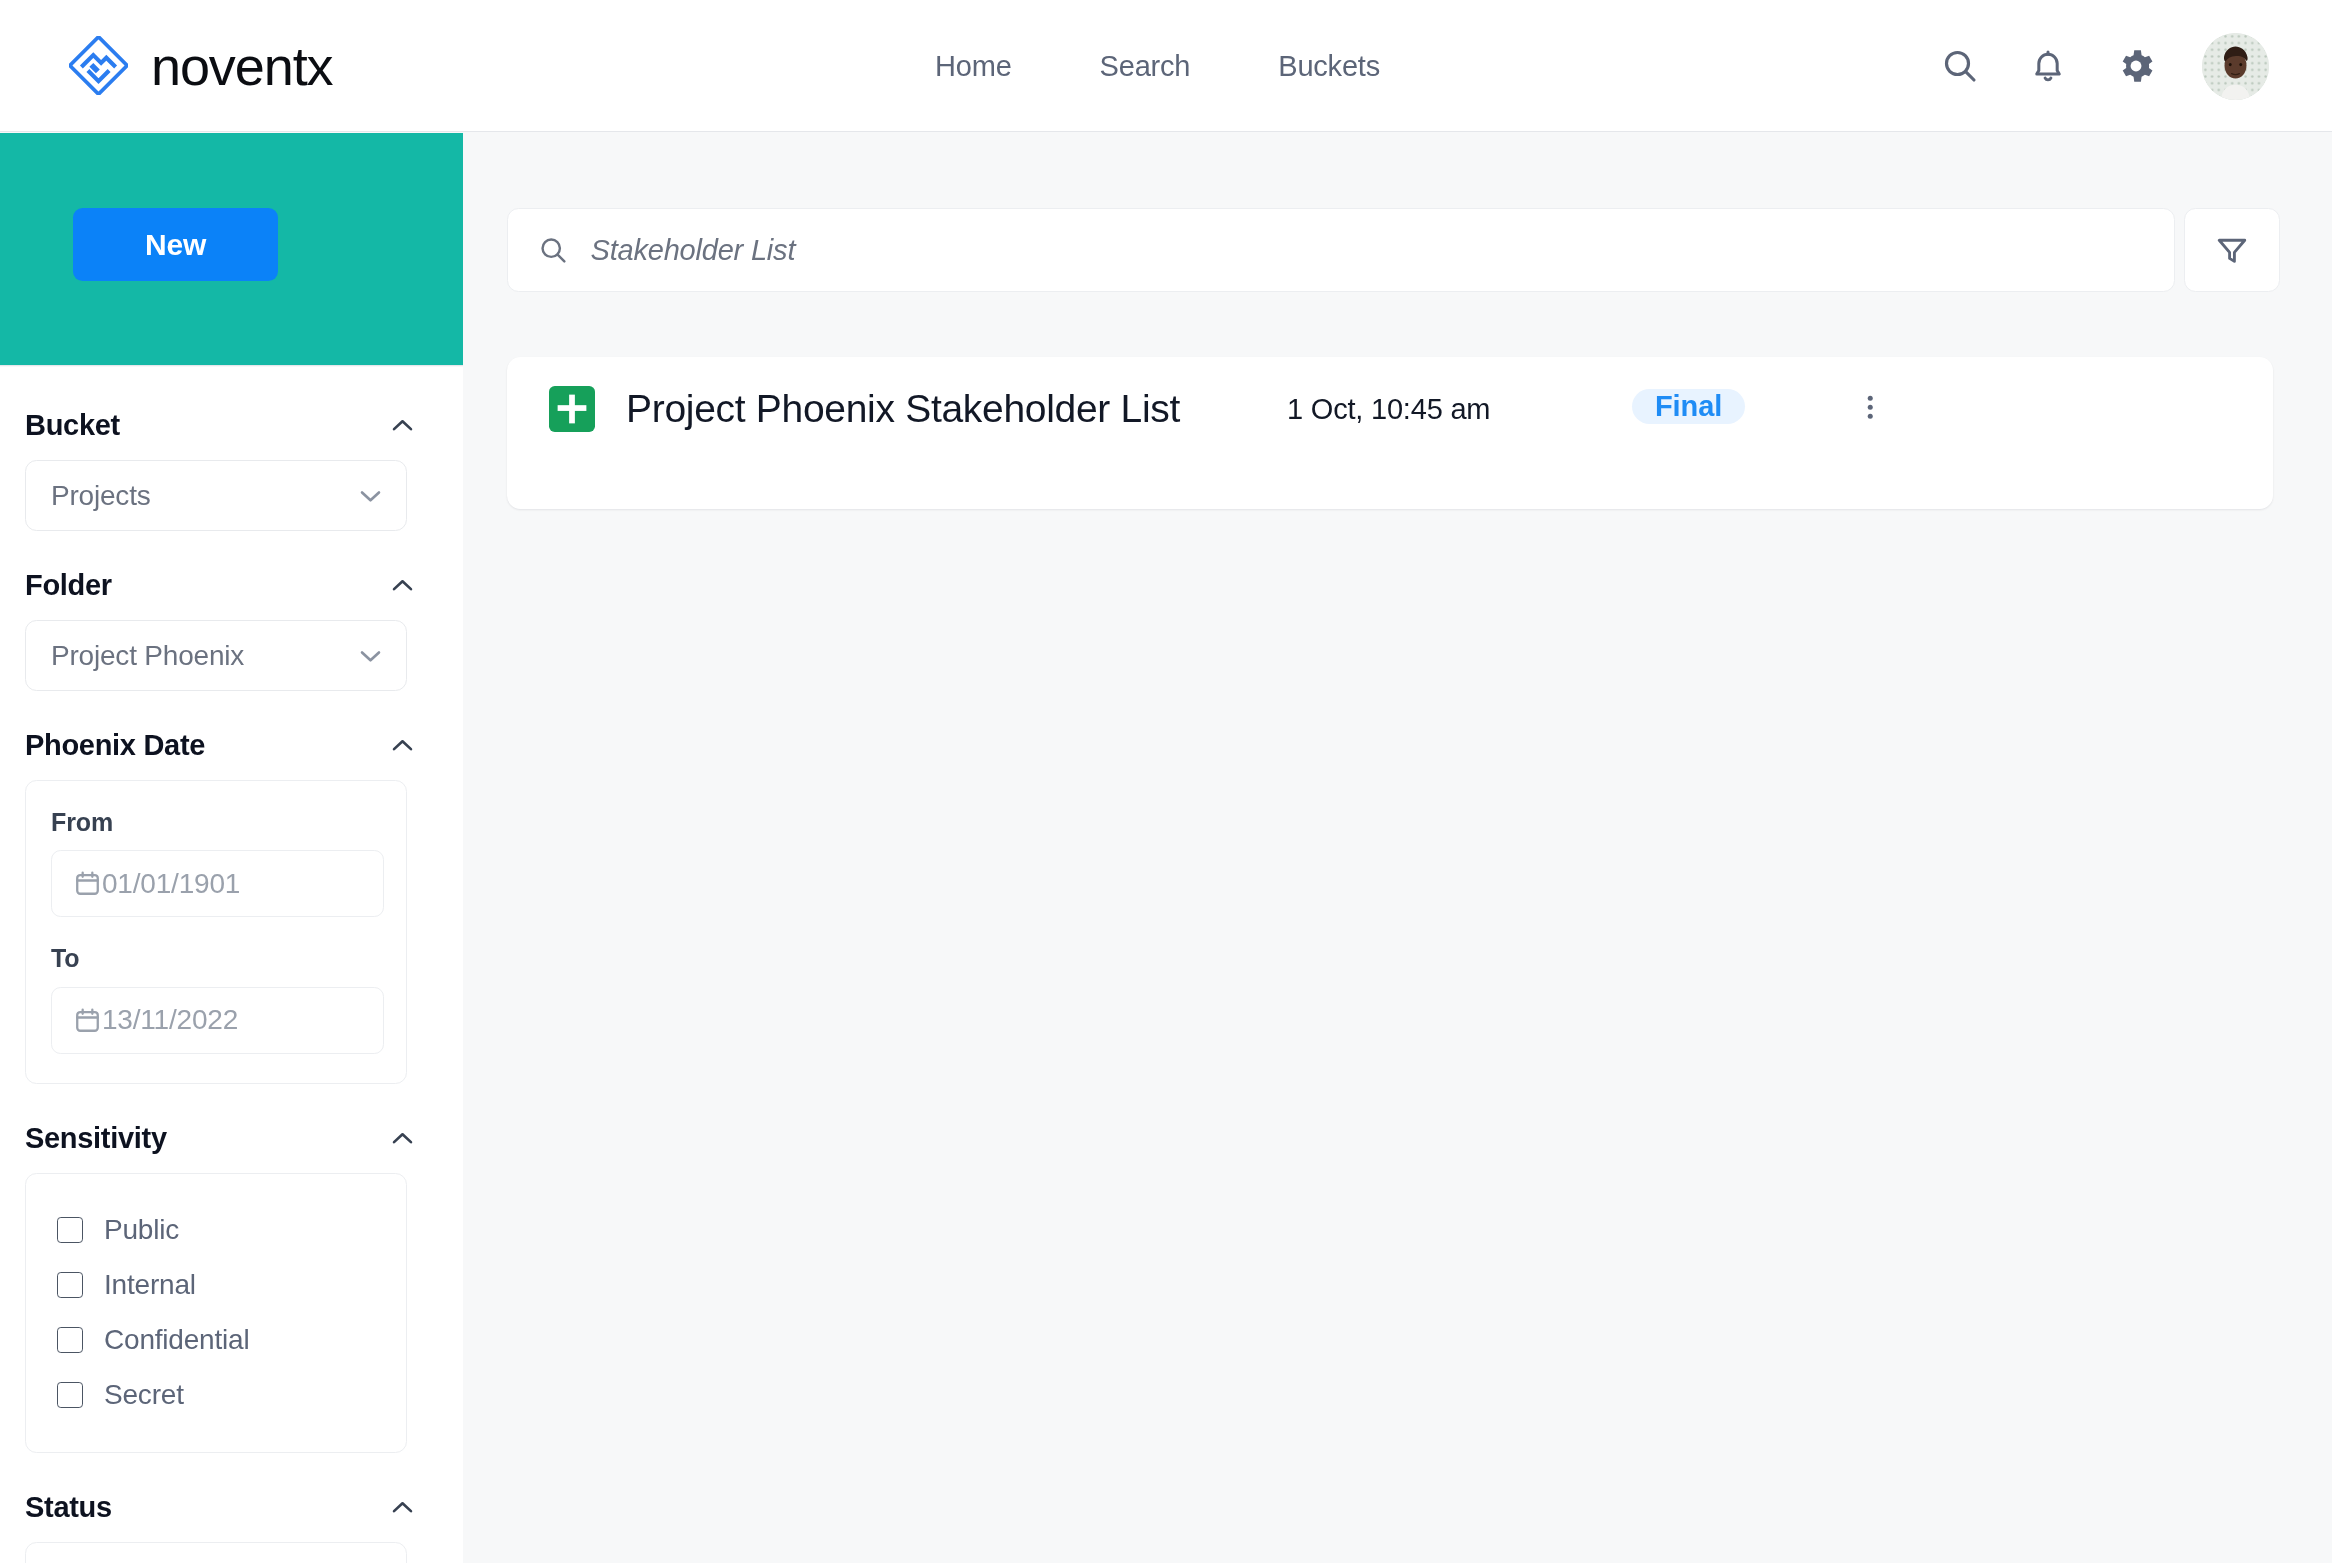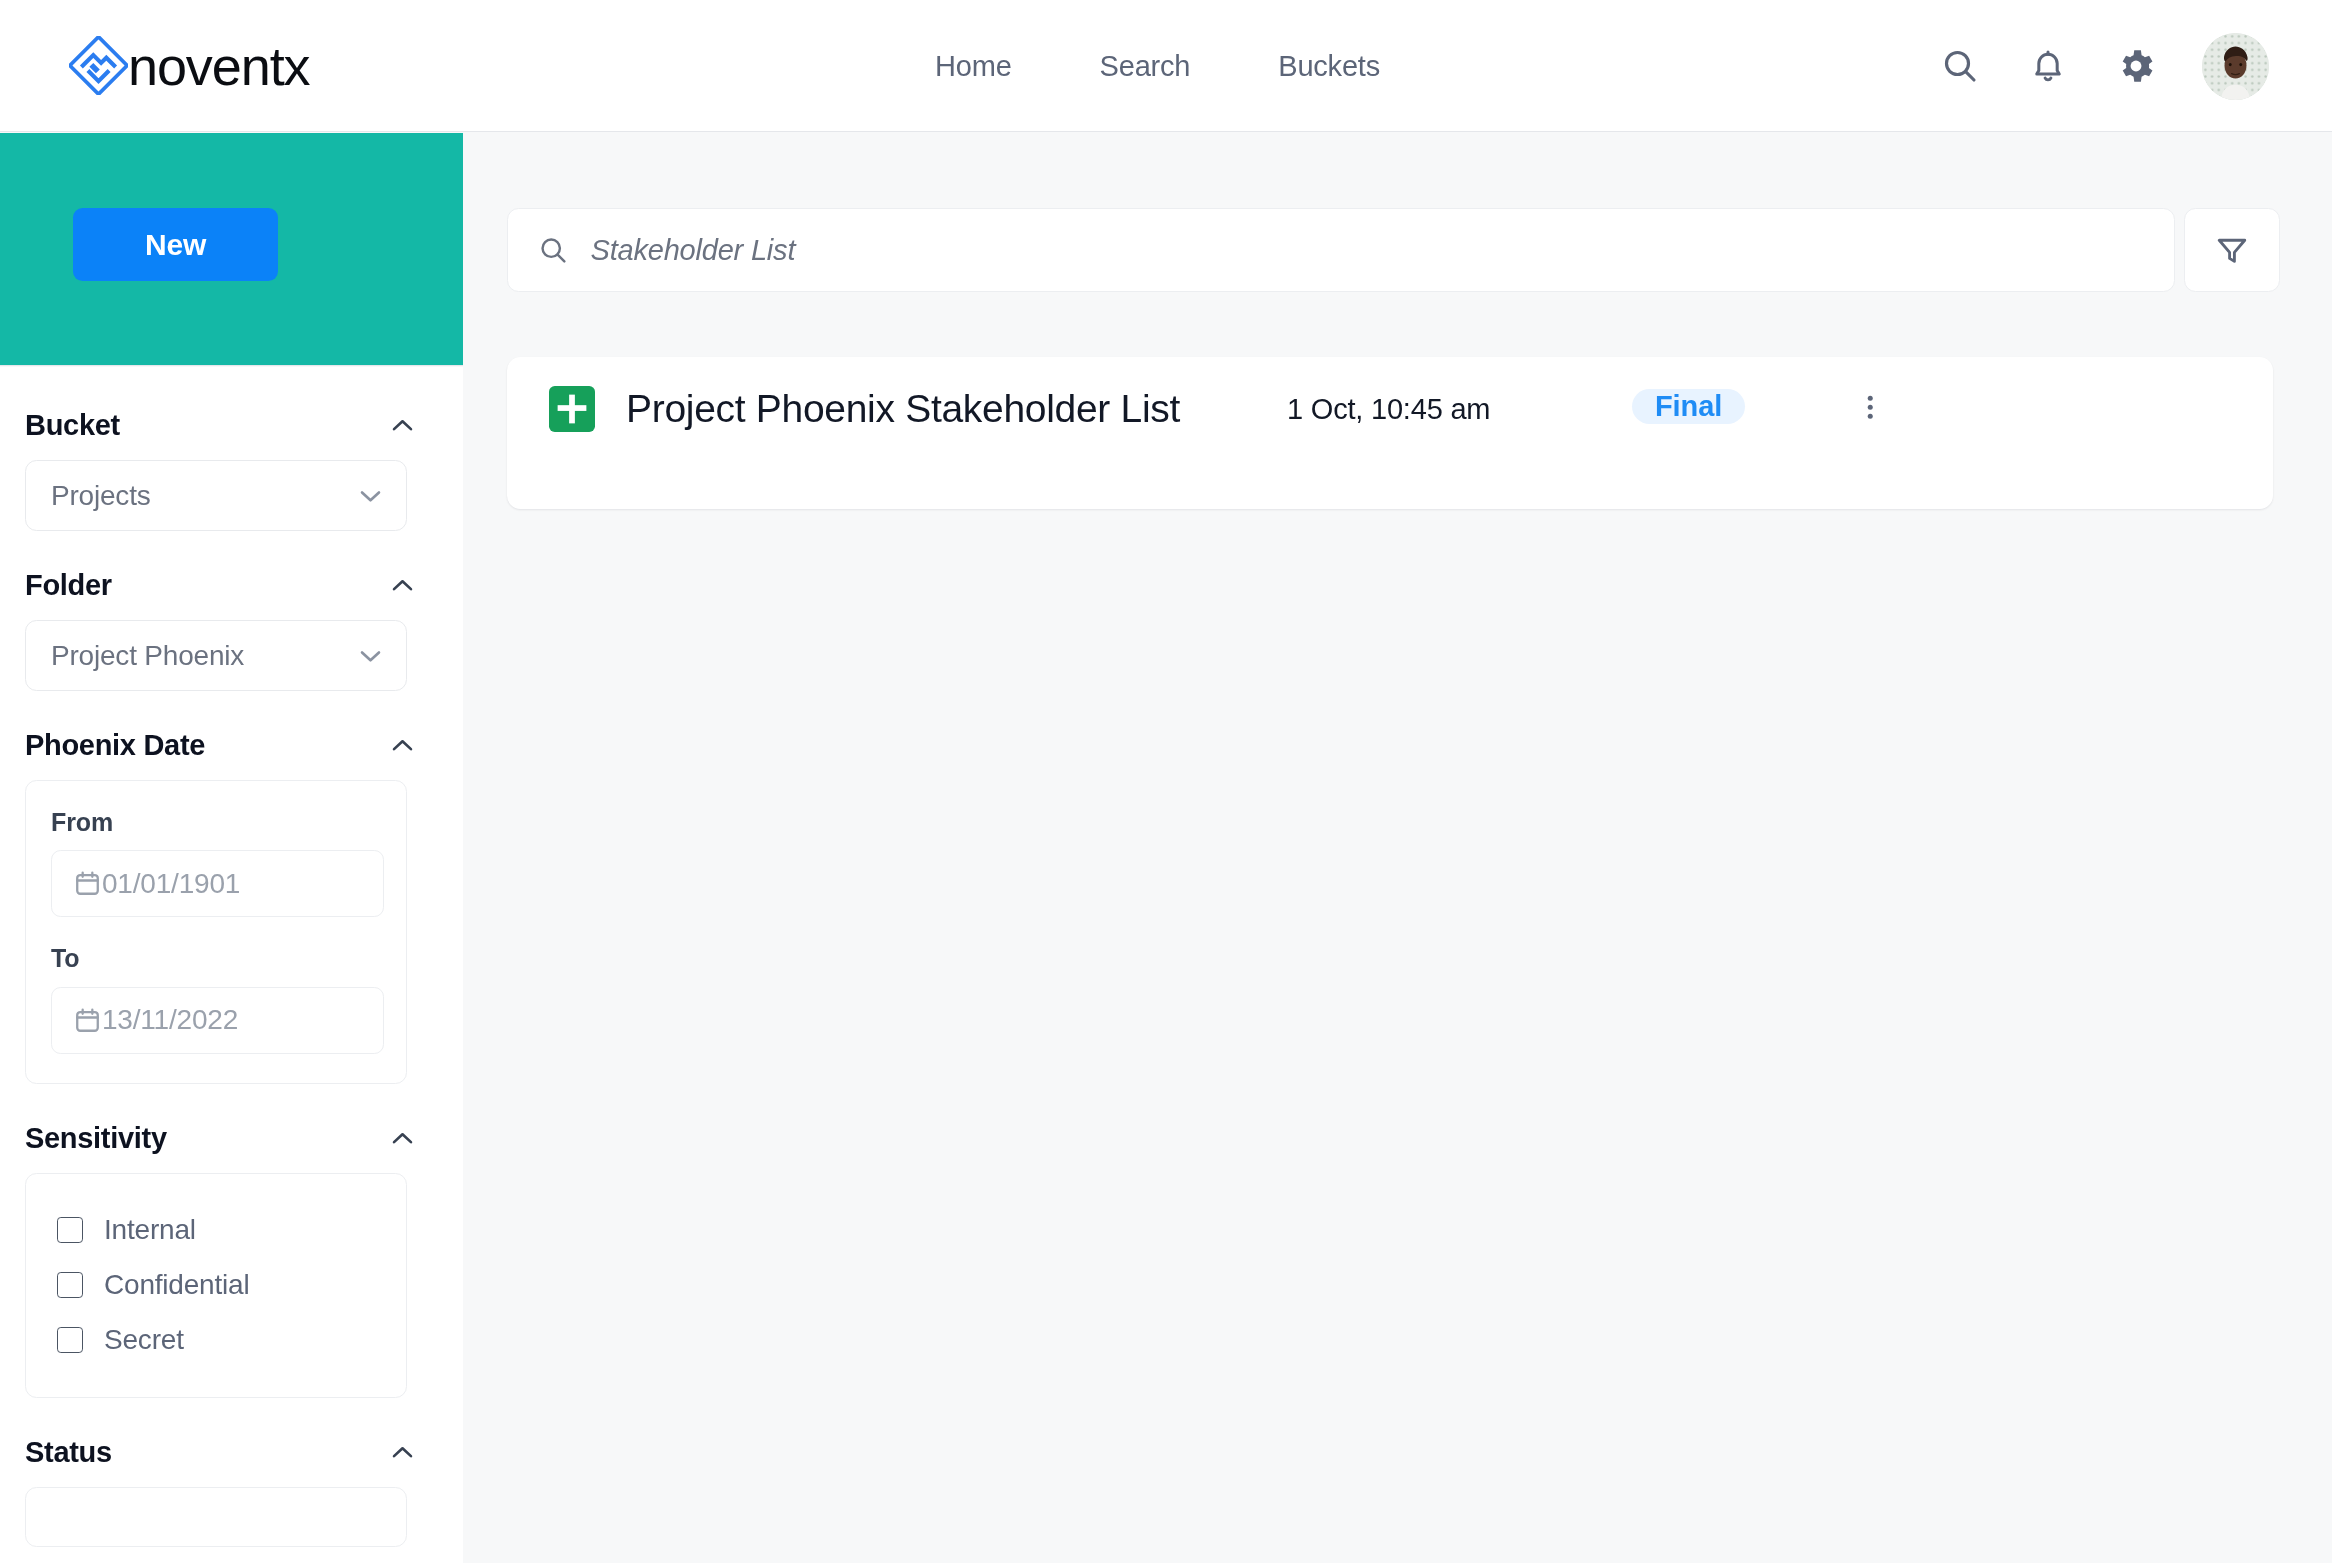--- a/index.html
+++ b/index.html
@@ -25,20 +25,21 @@
     height: 132px;
     background: #ffffff;
     border-bottom: 1px solid #e5e7eb;
     display: flex;
     align-items: center;
   }
 
   .brand {
     display: flex;
     align-items: center;
+    gap: 23px;
     margin-left: 69px;
     cursor: pointer;
   }
 
   .brand-mark {
     width: 59px;
     height: 59px;
     flex: 0 0 59px;
     display: block;
   }
@@ -509,20 +510,24 @@
   <div class="facet">
     <div class="facet-head">
       <span class="facet-title">Sensitivity</span>
       <svg class="chev-up" width="29" height="29" viewBox="0 0 24 24" fill="none" stroke="#374151" stroke-width="2.2" stroke-linecap="round" stroke-linejoin="round">
           <polyline points="5 15 12 8.5 19 15"></polyline>
         </svg>
     </div>
     <div class="panel-box check-list">
       <div class="check-row">
         <span class="checkbox"></span>
+        <span class="check-label">Public</span>
+      </div>
+      <div class="check-row">
+        <span class="checkbox"></span>
         <span class="check-label">Internal</span>
       </div>
       <div class="check-row">
         <span class="checkbox"></span>
         <span class="check-label">Confidential</span>
       </div>
       <div class="check-row">
         <span class="checkbox"></span>
         <span class="check-label">Secret</span>
       </div>

